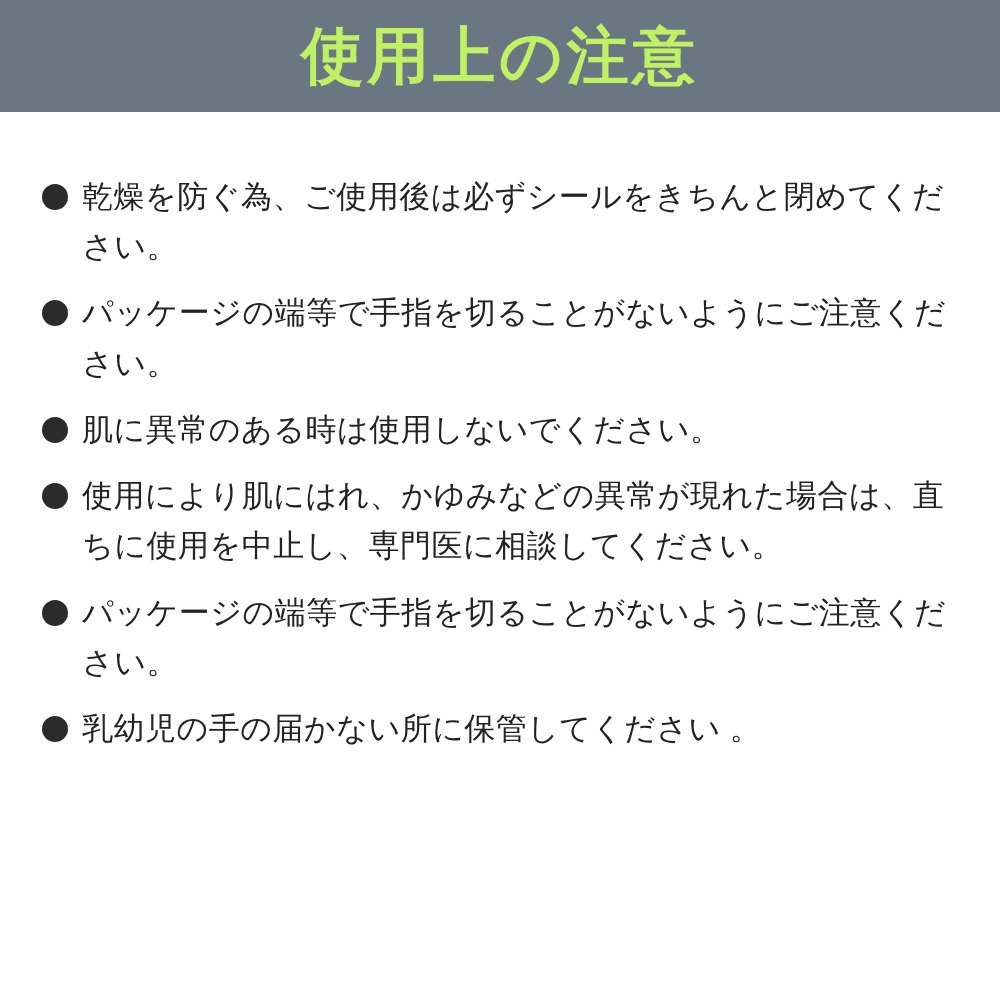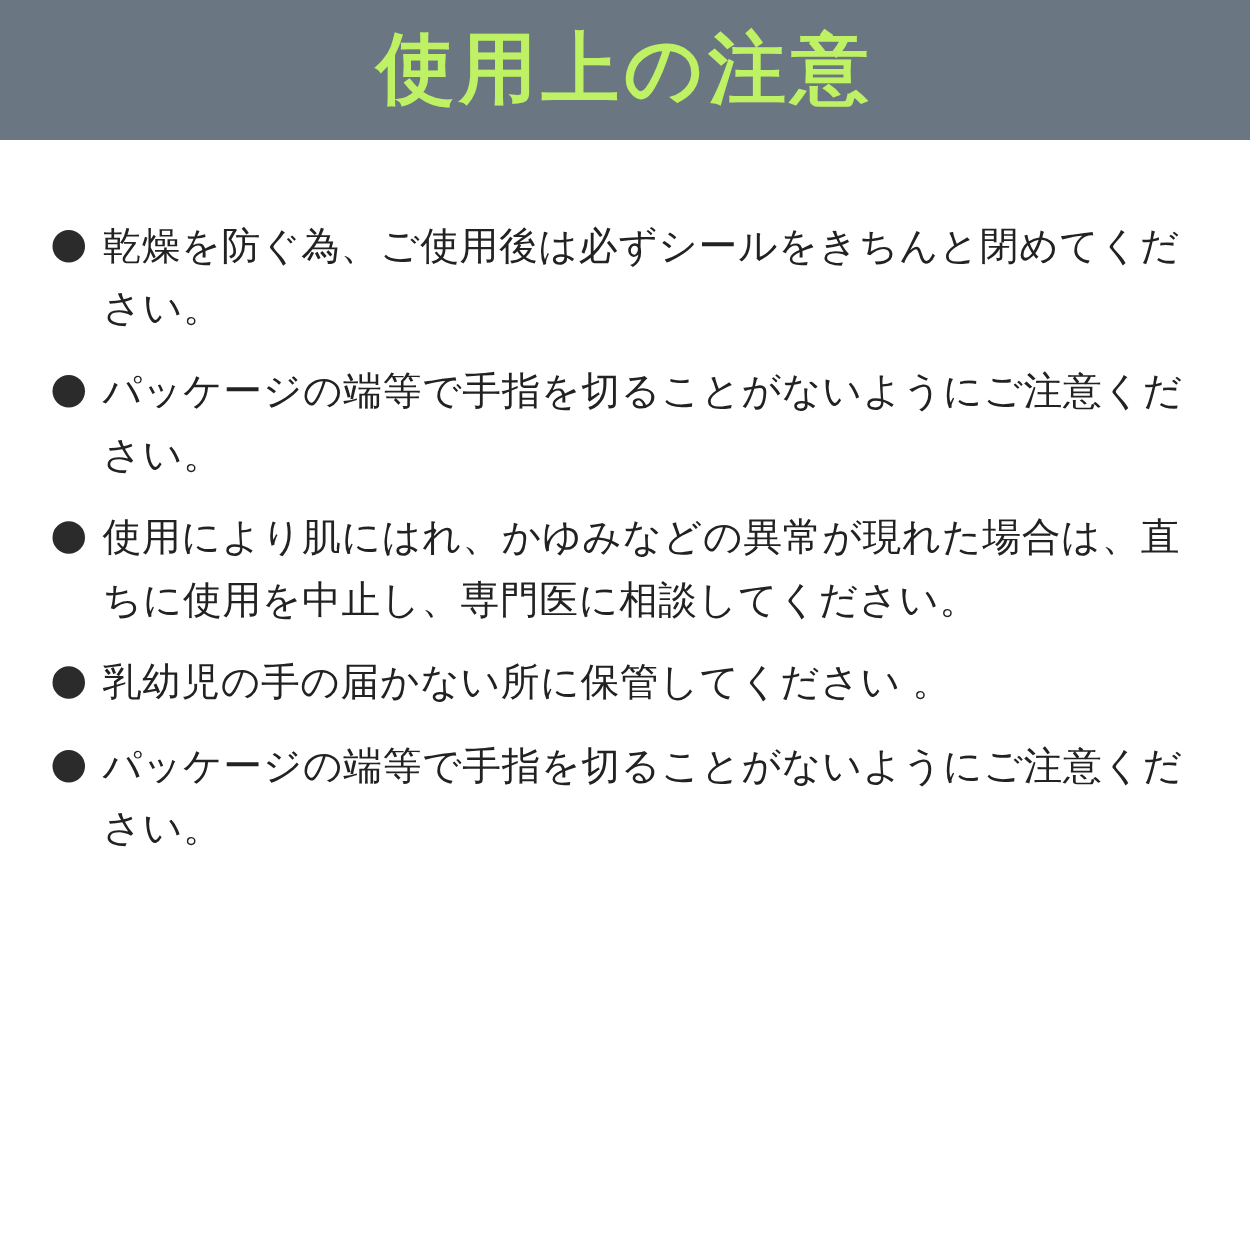--- a/index.html
+++ b/index.html
@@ -84,26 +84,30 @@
       <li>
         <span class="bullet"></span>
         <span class="note-text">乾燥を防ぐ為、ご使用後は必ずシールをきちんと閉めてください。</span>
       </li>
       <li>
         <span class="bullet"></span>
         <span class="note-text">パッケージの端等で手指を切ることがないようにご注意ください。</span>
       </li>
       <li>
         <span class="bullet"></span>
+        <span class="note-text">肌に異常のある時は使用しないでください。</span>
+      </li>
+      <li>
+        <span class="bullet"></span>
         <span class="note-text">使用により肌にはれ、かゆみなどの異常が現れた場合は、直ちに使用を中止し、専門医に相談してください。</span>
       </li>
       <li>
         <span class="bullet"></span>
-        <span class="note-text">乳幼児の手の届かない所に保管してください 。</span>
+        <span class="note-text">パッケージの端等で手指を切ることがないようにご注意ください。</span>
       </li>
       <li>
         <span class="bullet"></span>
-        <span class="note-text">パッケージの端等で手指を切ることがないようにご注意ください。</span>
+        <span class="note-text">乳幼児の手の届かない所に保管してください 。</span>
       </li>
     </ul>
   </div>
 
 </div>
 
 </body></html>

